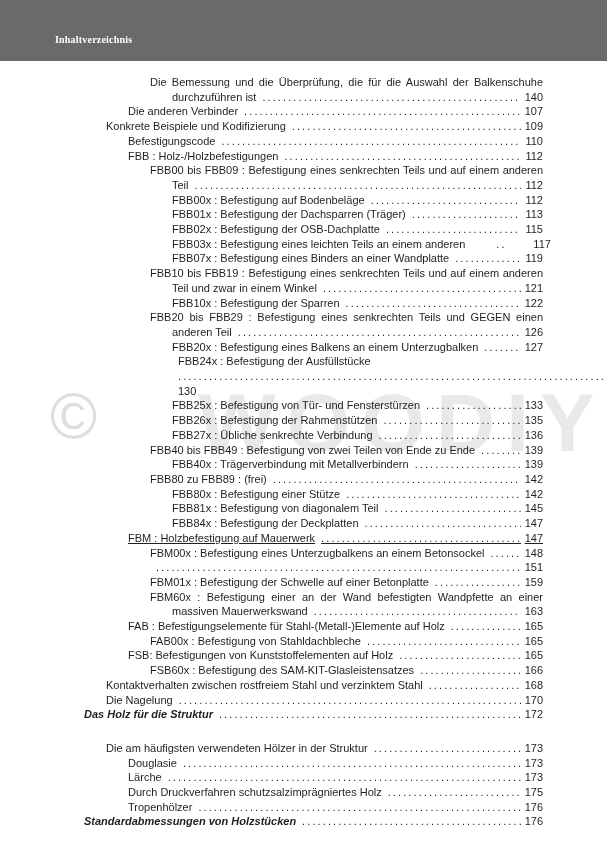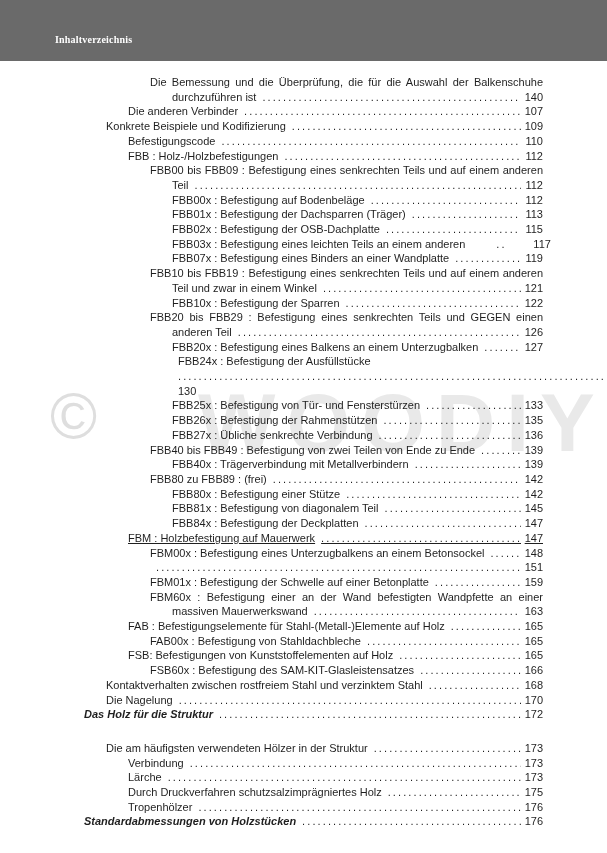--- a/index.html
+++ b/index.html
@@ -297,21 +297,21 @@
           <span class="txt">Das Holz für die Struktur</span>
           <span class="leader"></span>
           <span class="pg">172</span>
         </div>
         <div class="toc-line final" style="padding-left: 22px; margin-top: 19px;">
           <span class="txt">Die am häufigsten verwendeten Hölzer in der Struktur</span>
           <span class="leader"></span>
           <span class="pg">173</span>
         </div>
         <div class="toc-line final" style="padding-left: 44px;">
-          <span class="txt">Verbindung</span>
+          <span class="txt">Douglasie</span>
           <span class="leader"></span>
           <span class="pg">173</span>
         </div>
         <div class="toc-line final" style="padding-left: 44px;">
           <span class="txt">Lärche</span>
           <span class="leader"></span>
           <span class="pg">173</span>
         </div>
         <div class="toc-line final" style="padding-left: 44px;">
           <span class="txt">Durch Druckverfahren schutzsalzimprägniertes Holz</span>

